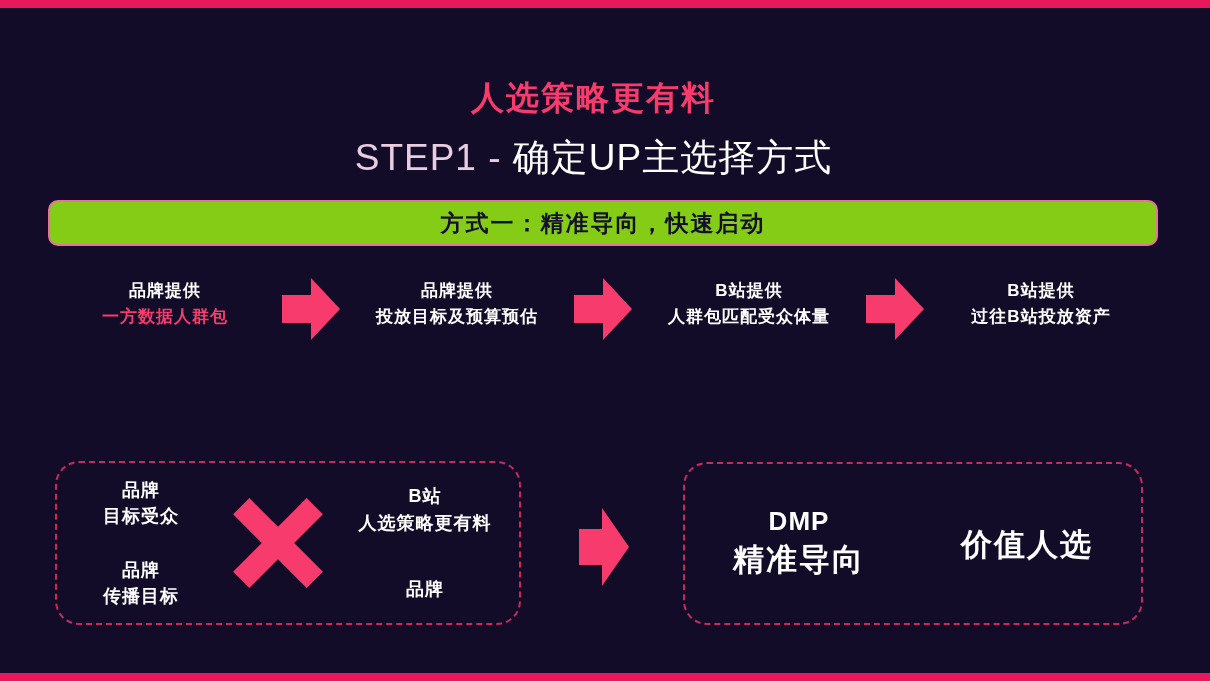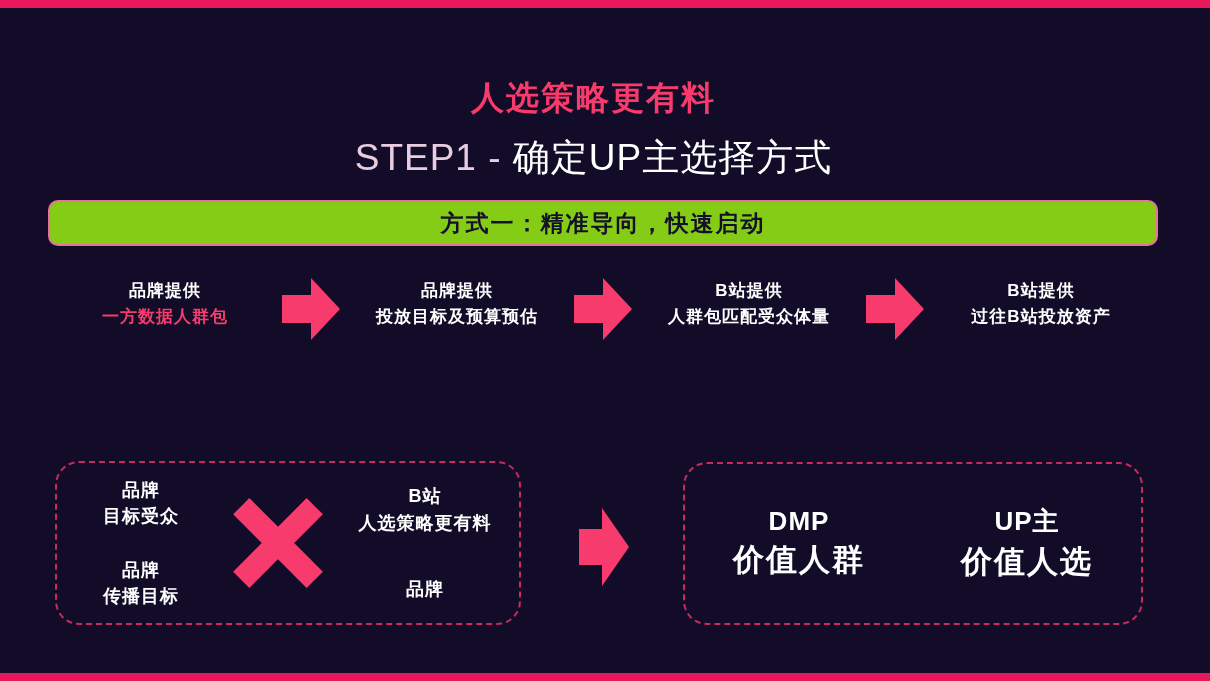--- a/index.html
+++ b/index.html
@@ -129,23 +129,22 @@
     </div>
   </div>
 
   <svg class="main-arrow" viewBox="0 0 50 78">
     <polygon points="0,21 23,21 23,0 50,39 23,78 23,57 0,57" fill="#f73b6c"></polygon>
   </svg>
 
   <div class="dashed-box" id="outputs-box">
     <div class="output-item">
       <div class="l1">DMP</div>
-      <div class="l2">价值人群</div>
+      <div class="l2">精准导向</div>
     </div>
     <div class="output-item">
-      <div class="l1">UP主</div>
       <div class="l2">价值人选</div>
     </div>
   </div>
 
   <div class="edge-bar bottom"></div>
 
 </div>
 
 </body></html>

